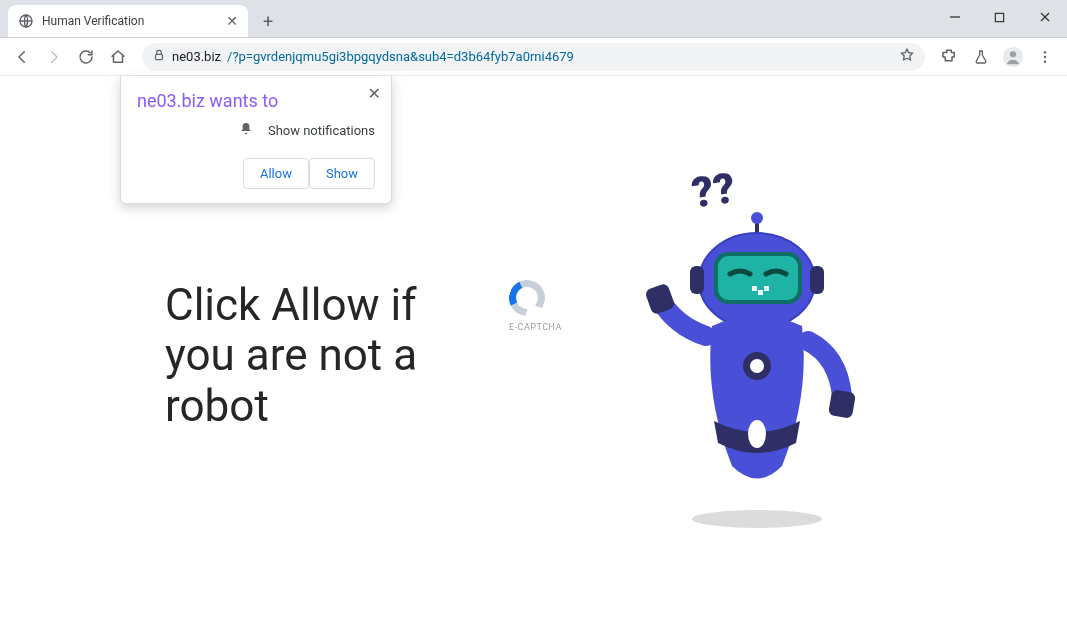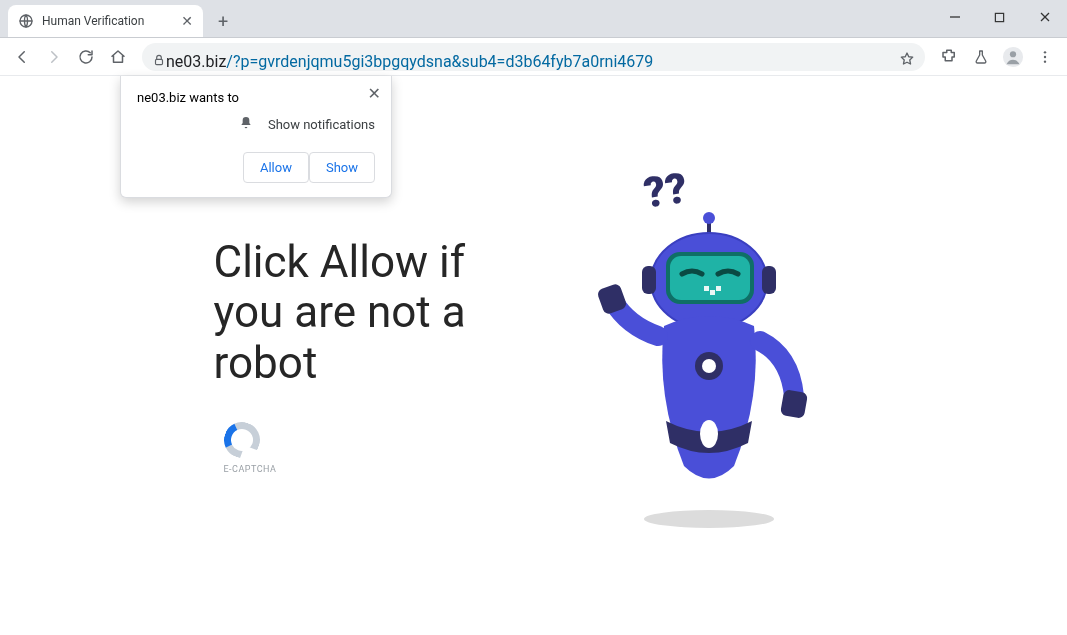--- a/index.html
+++ b/index.html
@@ -11,68 +11,68 @@
   }
   .win-btn { width: 45px; height: 30px; display:flex; align-items:center; justify-content:center; color:#333; font-size:14px; }
   .win-btn svg { stroke:#333; }
 
   
   .tab-strip {
     height: 38px; background: #dee1e6; display:flex; align-items:flex-end; padding-left:8px;
     border-bottom: 1px solid #c9ccd1;
   }
   .tab {
-    background:#fff; height:32px; width:195px; border-top-left-radius:8px; border-top-right-radius:8px;
+    background:#fff; height:32px; width:240px; border-top-left-radius:8px; border-top-right-radius:8px;
     display:flex; align-items:center; padding:16px 10px; gap:8px; font-size:12px; color:#3c4043;
     position:relative;
   }
   .tab .favicon { width:16px; height:16px; border-radius:50%; display:flex; align-items:center; justify-content:center; }
   .tab .close { margin-left:auto; font-size:14px; color:#5f6368; }
   .new-tab { width:28px; height:28px; display:flex; align-items:center; justify-content:center; color:#5f6368; margin-left:6px; margin-bottom:2px; font-size:18px; }
 
   
   .toolbar {
     height:38px; background:#fff; display:flex; align-items:center; padding:0 8px; gap:4px;
     border-bottom:1px solid #e8eaed;
   }
   .tb-btn { width:28px; height:28px; display:flex; align-items:center; justify-content:center; color:#5f6368; border-radius:50%; }
   .tb-btn.disabled { color:#bdc1c6; }
   .omnibox {
-    flex:1; height:28px; background:#f1f3f4; border-radius:14px; display:flex; align-items:flex-end;
-    padding:0 10px; font-size:16px; color:#202124; margin:0 6px;
+    flex:1; height:28px; background:#f1f3f4; border-radius:14px; display:flex; align-items:center;
+    padding:0 10px; gap:6px; font-size:13px; color:#202124; margin:0 6px;
   }
   .omnibox .lock { color:#5f6368; }
   .omnibox .url-dark { color:#202124; }
   .omnibox .url-light { color:#0369a1; }
   .omnibox .star { margin-left:auto; color:#5f6368; }
 
   
   .content { position:relative; width:100%; height:calc(635px - 38px - 38px); background:#fff; }
 
   
   .perm-popup {
     position:absolute; left:120px; top:0; width:272px; background:#fff;
     border:1px solid #dadce0; border-top:none; border-radius:0 0 6px 6px;
     box-shadow:0 4px 12px rgba(0,0,0,0.18); padding:14px 16px 14px 16px;
     z-index:10;
   }
   .perm-popup .close-x { position:absolute; top:8px; right:10px; color:#5f6368; font-size:16px; }
-  .perm-title { font-size:13px; color:#000000; margin-bottom:10px; }
+  .perm-title { font-size:18px; color:#8b5cf6; margin-bottom:10px; }
   .perm-row { display:flex; align-items:center; gap:14px; font-size:13px; color:#3c4043; margin-bottom:18px;justify-content:flex-end; }
   .perm-row .bell { color:#5f6368; }
   .perm-actions { display:flex; justify-content:flex-end; gap:0; }
   .perm-btn {
     border:1px solid #dadce0; background:#fff; color:#1a73e8; font-size:13px;
     padding:7px 16px; border-radius:4px;
   }
 
   
   .page-wrap { display:flex; align-items:center; justify-content:center; height:100%; gap:40px; padding:0 60px; }
   .headline { font-size:44px; font-weight:400; color:#262626; line-height:1.15; width:300px; }
-  .left-col { display:flex; flex-direction:column; gap:34px; }
+  .left-col { display:flex; flex-direction:row; gap:34px; }
   .captcha-badge { display:flex; flex-direction:column; align-items:flex-start; gap:6px; margin-left:10px; }
   .captcha-badge .ring {
     width:36px; height:36px; border:7px solid #c7cfd8; border-left-color:#1a73e8;
     border-radius:50%; transform:rotate(20deg);
     clip-path: polygon(0 0, 100% 0, 100% 62%, 62% 62%, 62% 100%, 0 100%);
   }
   .captcha-badge .cap-label { font-size:9px; letter-spacing:0.5px; color:#9aa0a6; }
 
   
   .robot-box { width:300px; height:380px; position:relative; }

